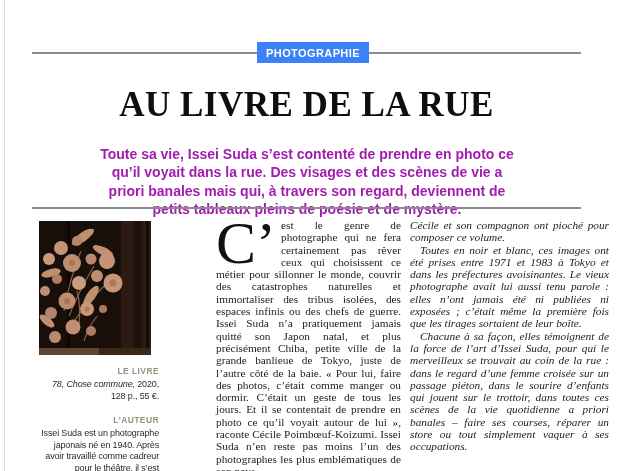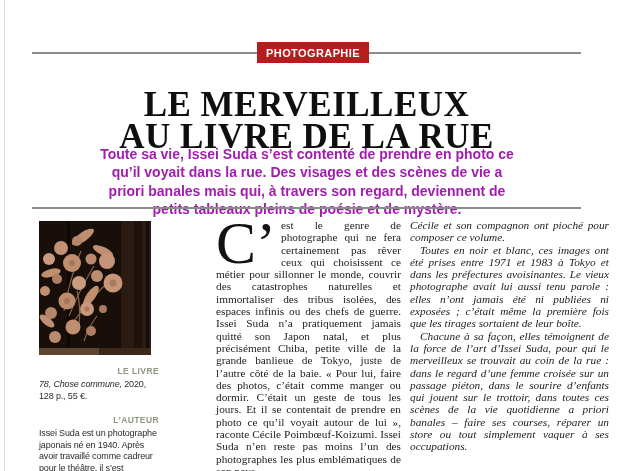--- a/index.html
+++ b/index.html
@@ -4,36 +4,36 @@
 <style>
   html,body{margin:0;padding:0;background:#fff;}
   .page{position:relative;width:635px;height:471px;background:#ffffff;overflow:hidden;
         font-family:"Liberation Sans",sans-serif;color:#1d1c1a;}
   .edge-line{position:absolute;left:4px;top:0;width:1px;height:471px;background:#dcdcdc;}
 
   .rule{position:absolute;left:32px;width:549px;height:2px;background:#8c8c8c;}
   .rule-top{top:52px;}
   .rule-mid{top:207px;}
 
-  .kicker{position:absolute;top:42px;left:257px;width:112px;height:21px;background:#b91c1c;
+  .kicker{position:absolute;top:42px;left:257px;width:112px;height:21px;background:#3b82f6;
           display:flex;align-items:center;justify-content:center;}
   .kicker-label{color:#ffffff;font-weight:bold;font-size:11px;letter-spacing:.4px;}
 
   .headline{position:absolute;top:66px;left:32px;width:549px;text-align:center;
             font-family:"Liberation Serif",serif;font-weight:bold;font-size:35px;
             line-height:32px;color:#0f0f0f;letter-spacing:.5px;}
 
   .standfirst{position:absolute;top:131px;left:93px;width:428px;text-align:center;
               font-size:14px;line-height:18.4px;font-weight:bold;color:#a21caf;}
 
   .photo-frame{position:absolute;left:39px;top:221px;width:112px;height:134px;overflow:hidden;}
 
   .sidebar{position:absolute;left:39px;top:366px;width:120px;}
   .side-heading{font-size:8.5px;font-weight:bold;color:#8e977f;letter-spacing:.4px;margin:0 0 3px 0;text-align:right;}
-  .side-text{font-size:9px;line-height:11.6px;color:#2b2b28;letter-spacing:-.15px;margin:0 0 13px 0;}
+  .side-text{font-size:9px;line-height:11.6px;color:#2b2b28;letter-spacing:-.15px;margin:0 0 13px 0;text-align:right;}
   .book-title{font-style:italic;}
 
   .col{position:absolute;top:219px;font-family:"Liberation Serif",serif;font-size:11.3px;
        line-height:12.3px;color:#1d1c1a;text-align:justify;}
   .col-1{left:216px;width:185px;}
   .col-2{left:410px;width:199px;font-style:italic;}
   .col p{margin:0;}
   .indent{text-indent:10px;}
   .dropcap{float:left;font-family:"Liberation Serif",serif;font-size:60px;line-height:49px;
            height:48px;padding-right:5px;color:#121212;}
@@ -44,21 +44,20 @@
 <div class="page">
 
   <div class="edge-line"></div>
 
   <div class="rule rule-top"></div>
   <div class="kicker">
     <span class="kicker-label">PHOTOGRAPHIE</span>
   </div>
 
   <h1 class="headline">
-    <div>LE MERVEILLEUX</div>
     <div>AU LIVRE DE LA RUE</div>
   </h1>
 
   <p class="standfirst">Toute sa vie, Issei Suda s’est contenté de prendre en photo ce qu’il voyait dans la rue. Des visages et des scènes de vie a priori banales mais qui, à travers son regard, deviennent de petits tableaux pleins de poésie et de mystère.</p>
 
   <div class="rule rule-mid"></div>
 
   <div class="photo-frame">
     <svg width="112" height="134" viewBox="0 0 112 134">
       <rect width="112" height="134" fill="#190f0a"></rect>

